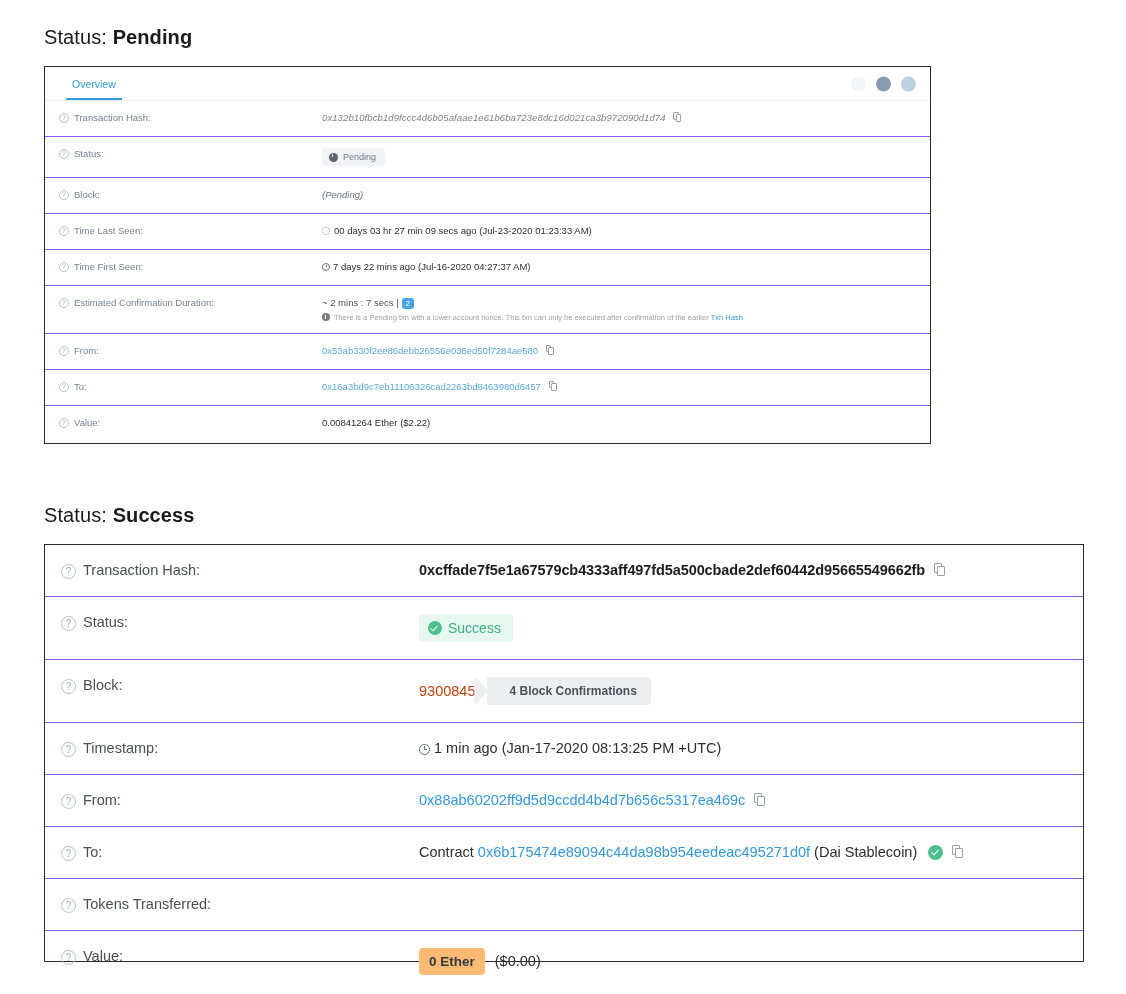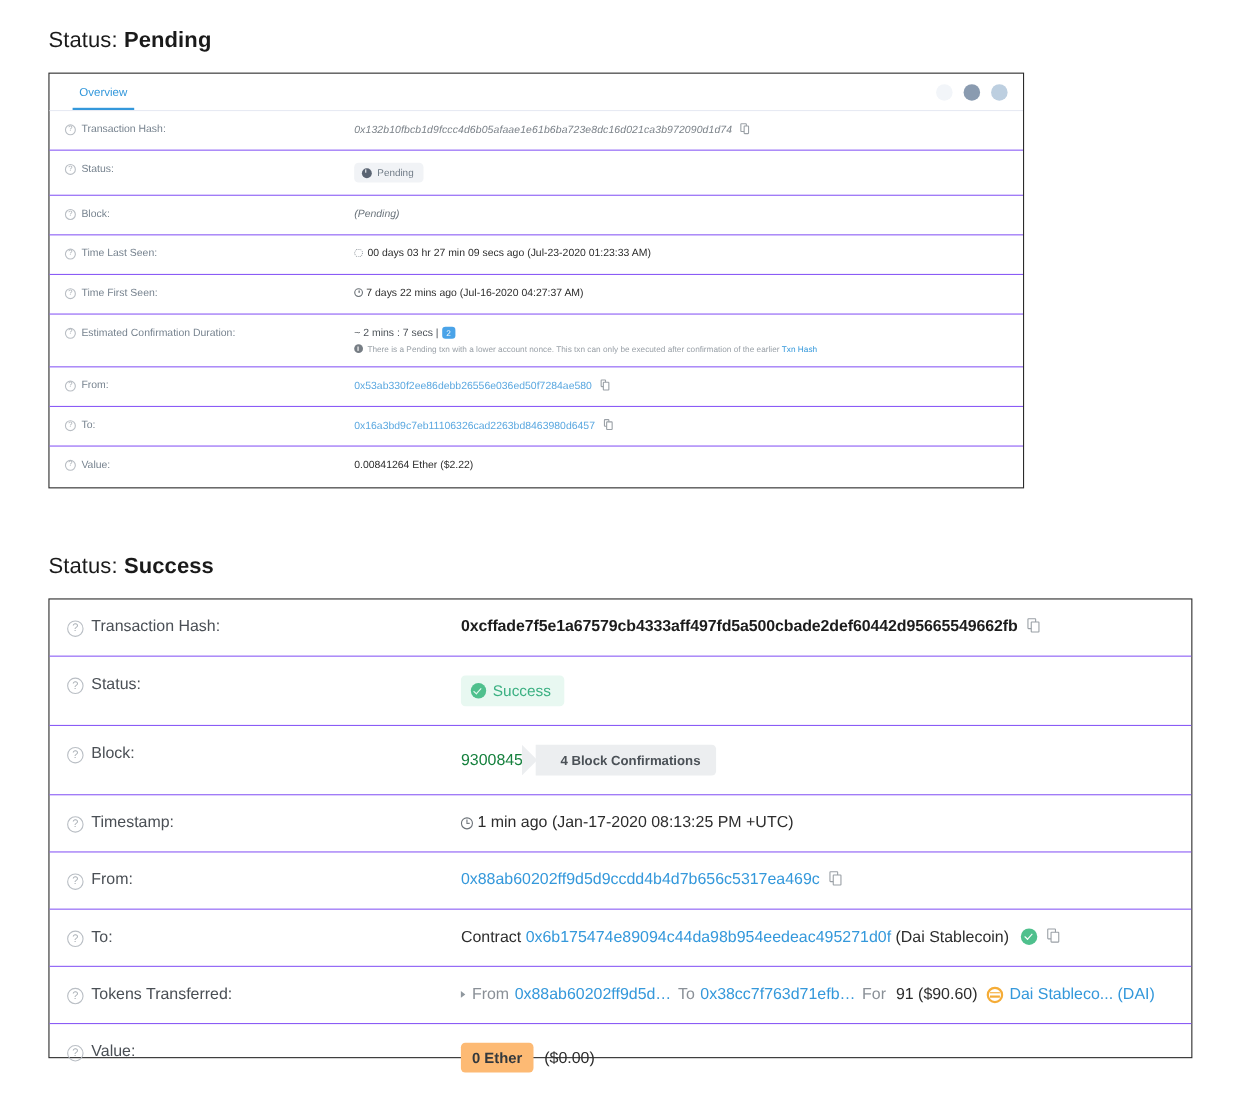--- a/index.html
+++ b/index.html
@@ -181,21 +181,21 @@
     left: 4px; top: 2.6px;
     width: 4px; height: 7px;
     border: solid #e8f8f1;
     border-width: 0 1.7px 1.7px 0;
     transform: rotate(42deg);
     box-sizing: border-box;
   }
 
   
   .block-line { display: flex; align-items: center; }
-  .blocknum { color: #15803d; margin-right: 2px; }
+  .blocknum { color: #c2410c; margin-right: 2px; }
   .conf-chip {
     position: relative;
     background: #eceef0;
     color: #4b5157;
     font-weight: bold;
     font-size: 12px;
     padding: 7px 14px 7px 22px;
     margin-left: 10px;
     border-radius: 0 4px 4px 0;
     white-space: nowrap;
@@ -529,33 +529,20 @@
         <span class="verified"></span>
         <span class="copy-icon"></span>
       </div>
     </div>
 
     <div class="row">
       <div class="rlabel">
         <span class="qmark">?</span>
         <span>Tokens Transferred:</span>
       </div>
-      <div class="rvalue">
-        <span class="tok-line">
-          <span class="caret"></span>
-          <span class="tok-word">From</span>
-          <a class="lnk" href="#">0x88ab60202ff9d5d…</a>
-          <span class="tok-word" style="margin-left:6px">To</span>
-          <a class="lnk" href="#">0x38cc7f763d71efb…</a>
-          <span class="tok-word" style="margin-left:6px">For</span>
-          <span class="tok-amt">91 ($90.60)</span>
-          <span class="dai-icon"></span>
-          <a class="lnk" href="#">Dai Stableco... (DAI)</a>
-        </span>
-      </div>
     </div>
 
     <div class="row">
       <div class="rlabel">
         <span class="qmark">?</span>
         <span>Value:</span>
       </div>
       <div class="rvalue">
         <span class="ether-chip">0 Ether</span><span class="ether-usd">($0.00)</span>
       </div>

